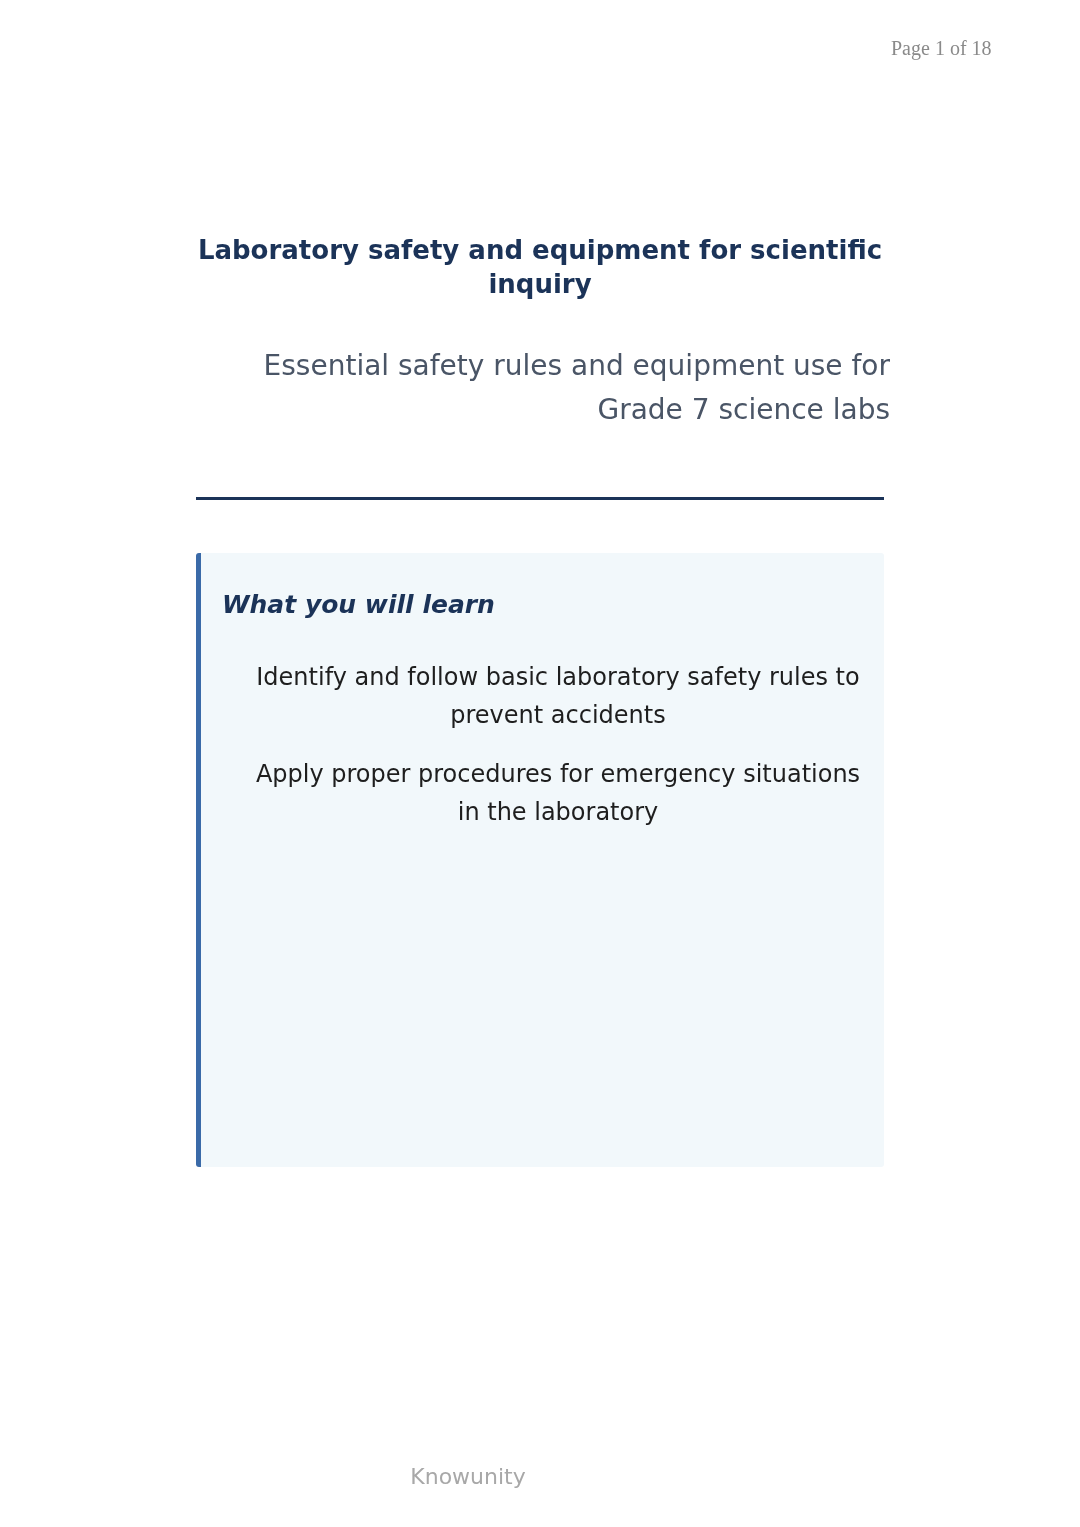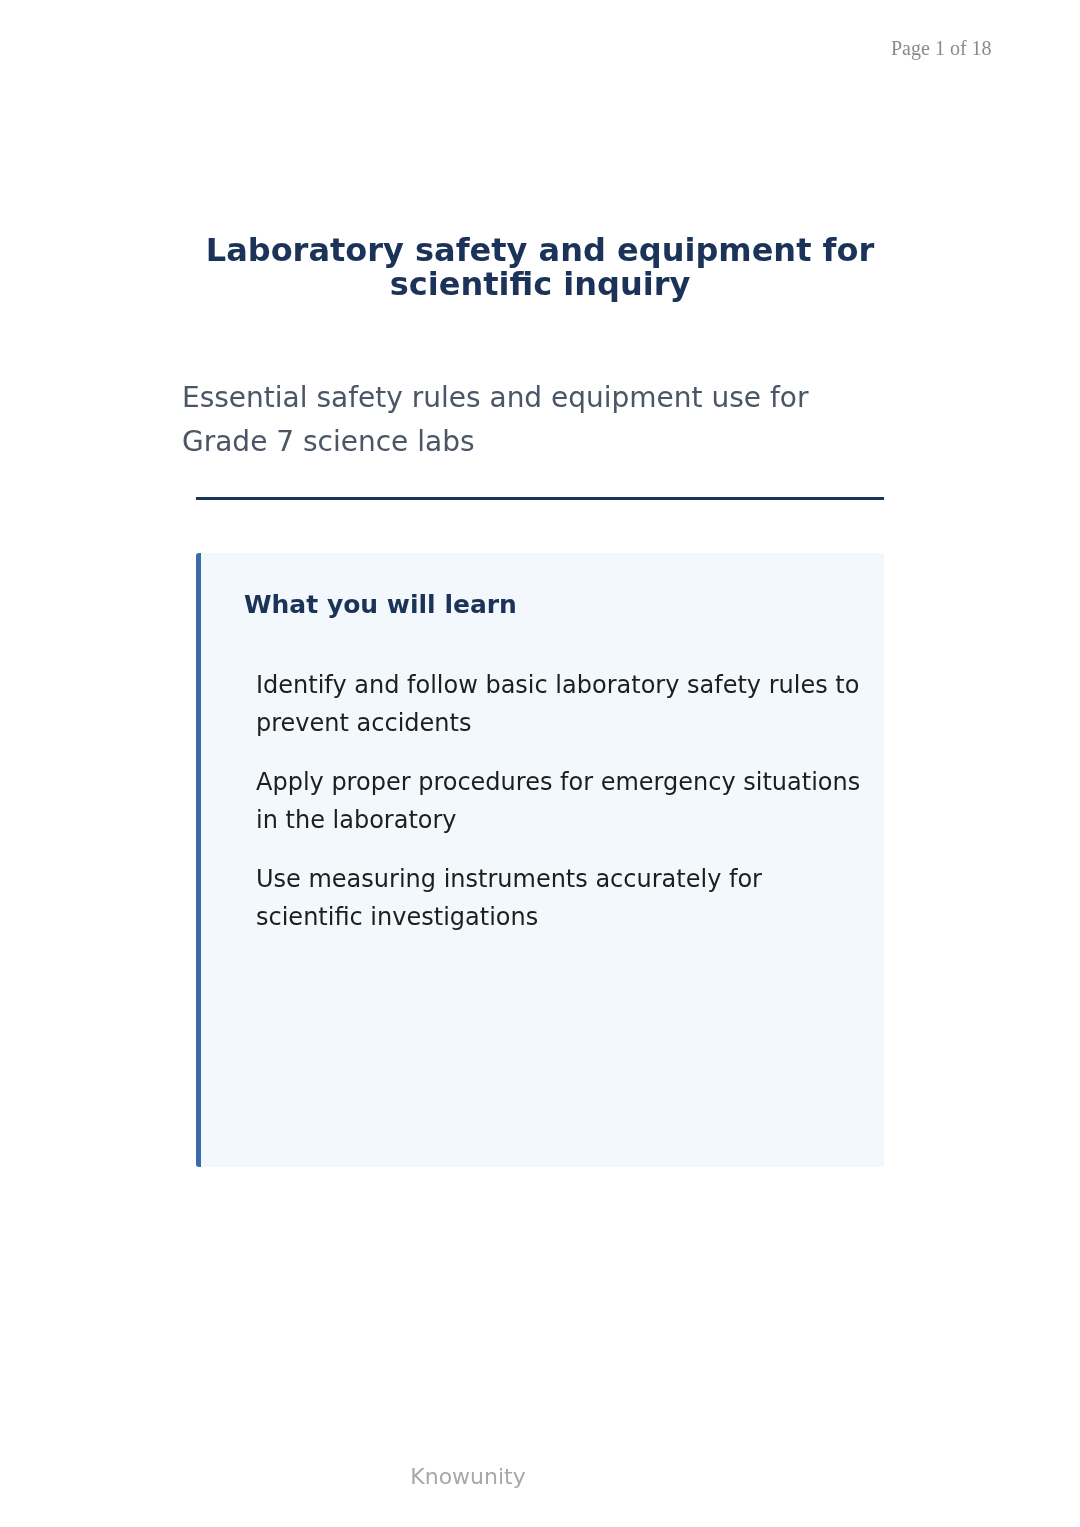--- a/index.html
+++ b/index.html
@@ -6,38 +6,38 @@
   body {
     width: 1080px; height: 1527px; background: #ffffff; position: relative; overflow: hidden;
     font-family: "DejaVu Sans", sans-serif;
   }
   .page-num {
     position: absolute; top: 37px; left: 891px;
     font-family: "Liberation Serif", serif; font-size: 20px; color: #8a8a8a;
   }
   .title {
     position: absolute; top: 233px; left: 190px; width: 700px;
-    text-align: center; font-weight: bold; font-size: 32px; line-height: 34px; color: #1b3358;
+    text-align: center; font-weight: bold; font-size: 26px; line-height: 34px; color: #1b3358;
   }
   .subtitle {
-    position: absolute; top: 344px; left: 182px; width: 700px;
-    text-align: left; font-size: 28px; line-height: 44px; color: #4a5566; margin-top: 32px;
+    position: absolute; top: 344px; left: 190px; width: 700px;
+    text-align: right; font-size: 28px; line-height: 44px; color: #4a5566;
   }
   .rule {
     position: absolute; top: 497px; left: 196px; width: 688px; height: 3px; background: #1b3358;
   }
   .box {
     position: absolute; top: 553px; left: 196px; width: 688px; height: 614px;
     background: #f2f8fb; border-left: 5px solid #3a6aa8; border-radius: 3px; box-sizing: border-box;
   }
   .box-title {
-    position: absolute; top: 590px; left: 244px;
-    font-weight: bold; font-size: 25px; color: #1b3358;
+    position: absolute; top: 590px; left: 222px;
+    font-weight: bold; font-size: 25px; color: #1b3358; font-style: italic;
   }
-  .items { position: absolute; top: 650px; left: 240px; width: 620px; margin: 16px; padding: 0; list-style: none; }
+  .items { position: absolute; top: 650px; left: 240px; width: 620px; margin: 8px; padding: 0; list-style: none; text-align: center; }
   .items li {
     font-size: 24px; line-height: 38px; color: #1e1e1e; margin-bottom: 21px;
   }
   .footer {
     position: absolute; top: 1464px; left: 0; width: 936px; text-align: center;
     font-size: 22px; color: #a8a8a8;
   }
 </style>
 </head>
 <body>
@@ -48,16 +48,15 @@
 
 <div class="subtitle">Essential safety rules and equipment use for Grade 7 science labs</div>
 
 <div class="rule"></div>
 
 <div class="box"></div>
 <div class="box-title">What you will learn</div>
 <ul class="items">
   <li>Identify and follow basic laboratory safety rules to prevent accidents</li>
   <li>Apply proper procedures for emergency situations in the laboratory</li>
-  <li>Use measuring instruments accurately for scientific investigations</li>
 </ul>
 
 <div class="footer">Knowunity</div>
 
 </body></html>

